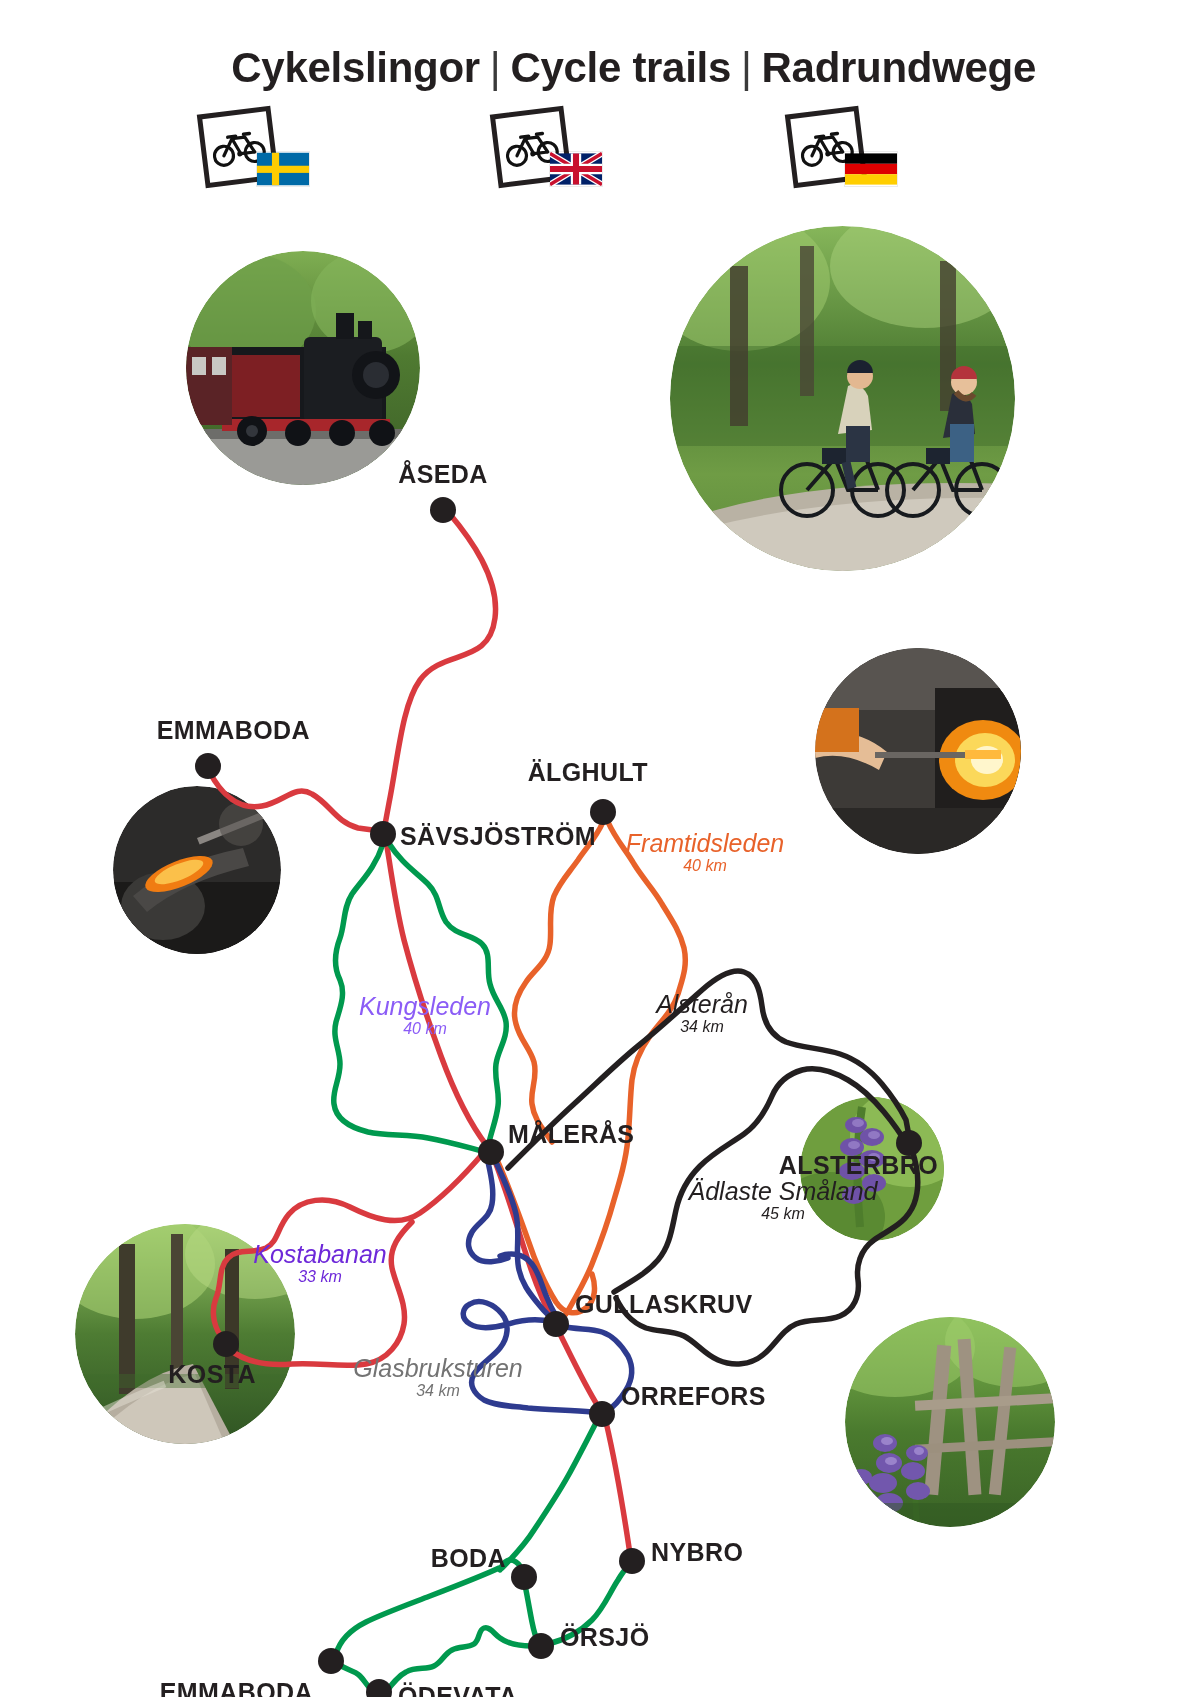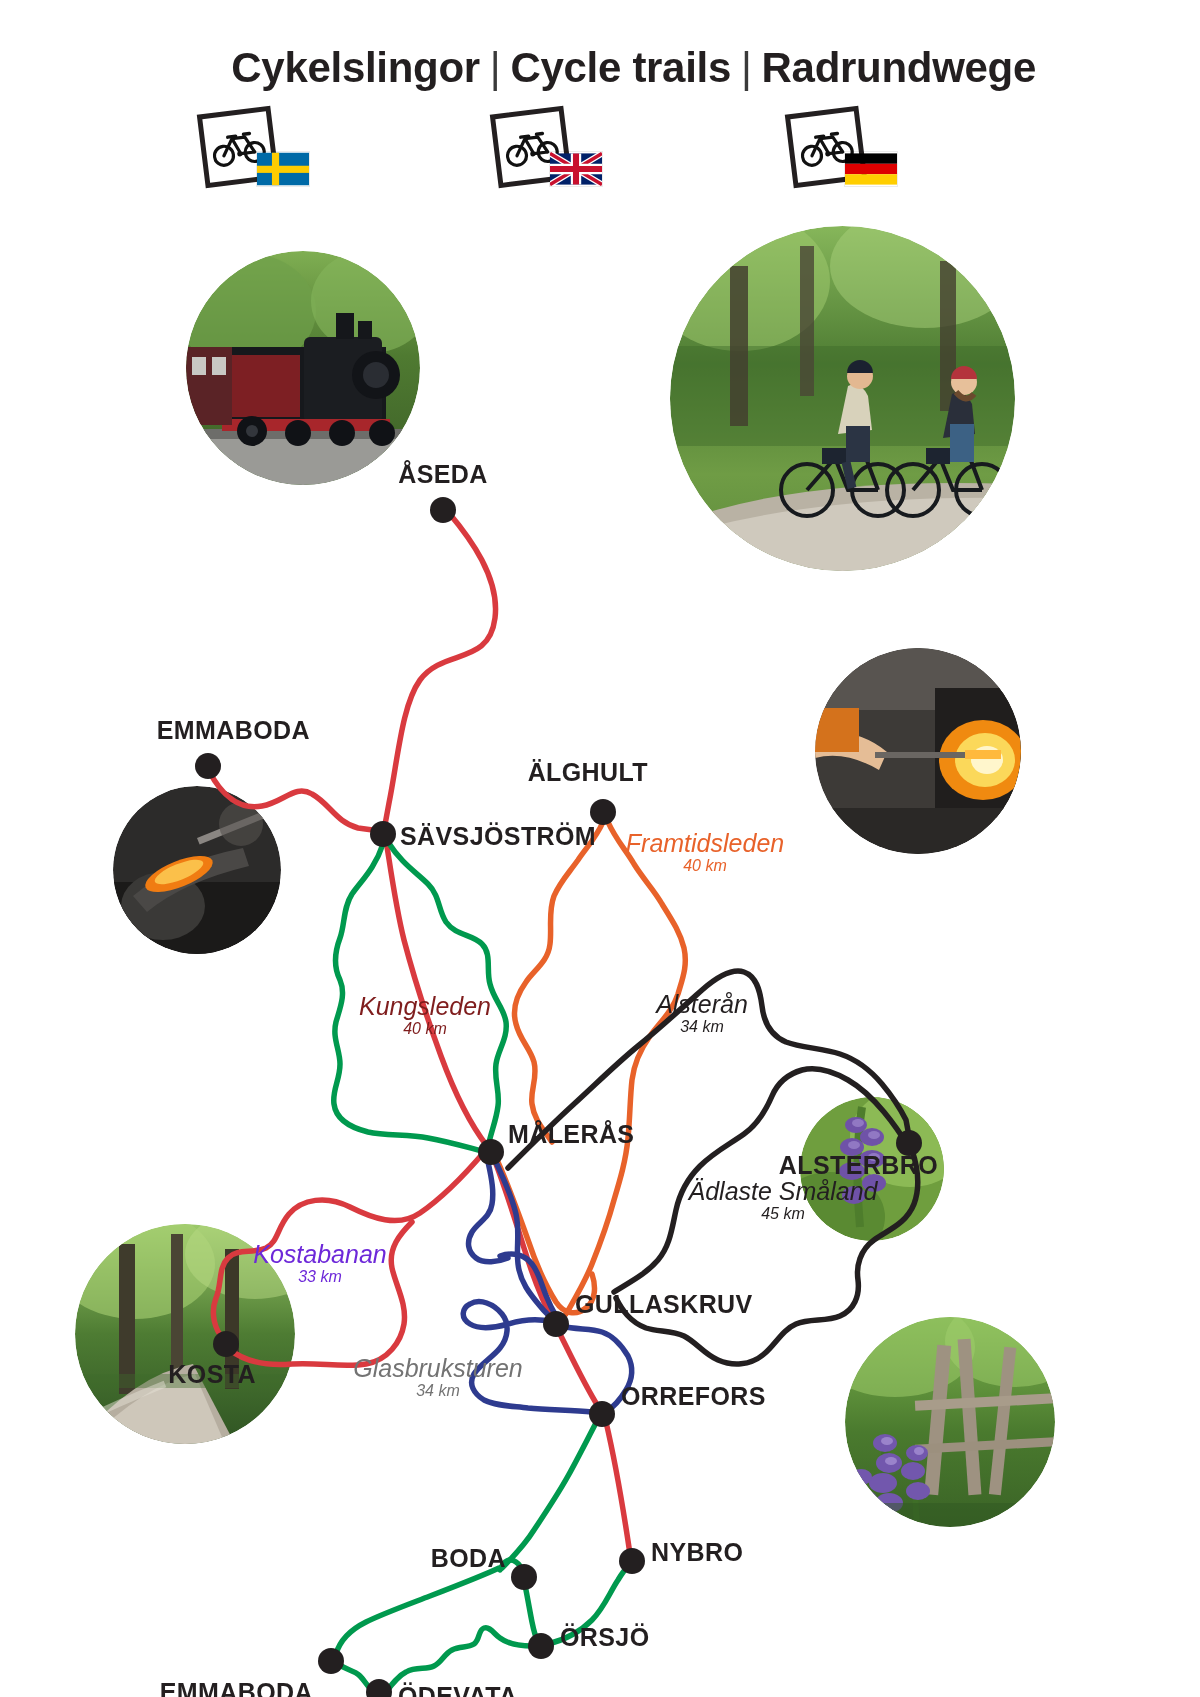--- a/index.html
+++ b/index.html
@@ -532,20 +532,20 @@
       <div class="city-label" style="left: 621px; top: 1164px;">ORREFORS</div>
       <div class="city-label" style="left: 651px; top: 1320px;">NYBRO</div>
       <div class="city-label r" style="left: 506px; top: 1326px;">BODA</div>
       <div class="city-label" style="left: 560px; top: 1405px;">ÖRSJÖ</div>
       <div class="city-label r" style="left: 313px; top: 1460px;">EMMABODA</div>
       <div class="city-label" style="left: 398px; top: 1464px;">ÖDEVATA</div>
     </div>
 
   <div id="trail-labels">
       <div class="trail-label" style="left: 705px; top: 612px; color: rgb(232, 98, 42);"><span>Framtidsleden</span><span class="km">40 km</span></div>
-      <div class="trail-label" style="left: 425px; top: 775px; color: #7f1d1d;"><span>Kungsleden</span><span class="km">40 km</span></div>
+      <div class="trail-label" style="left: 425px; top: 775px; color: #8b5cf6;"><span>Kungsleden</span><span class="km">40 km</span></div>
       <div class="trail-label" style="left: 702px; top: 773px; color: rgb(35, 31, 32);"><span>Alsterån</span><span class="km">34 km</span></div>
       <div class="trail-label" style="left: 783px; top: 960px; color: rgb(35, 31, 32);"><span>Ädlaste Småland</span><span class="km">45 km</span></div>
       <div class="trail-label" style="left: 320px; top: 1023px; color: #6d28d9;"><span>Kostabanan</span><span class="km">33 km</span></div>
       <div class="trail-label" style="left: 438px; top: 1137px; color: #737373;"><span>Glasbruksturen</span><span class="km">34 km</span></div>
     </div>
 
 </div>
 
 </body></html>

